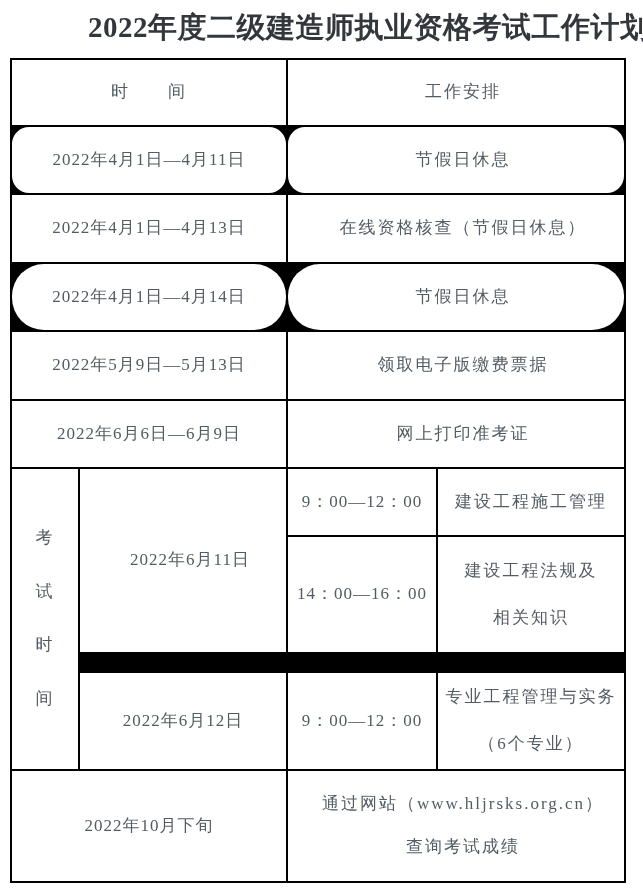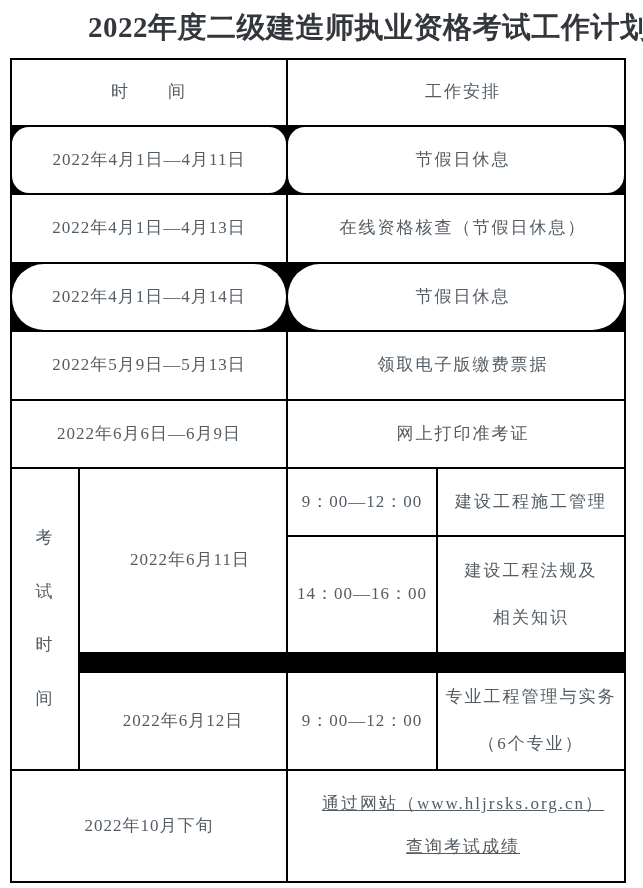--- a/index.html
+++ b/index.html
@@ -42,21 +42,21 @@
     justify-content: center;
     text-align: center;
     font-size: 17px;
     color: #545c63;
     letter-spacing: 2px;
     line-height: 1.35;
   }
   .cell.num { letter-spacing: 1px; }
   .stack { flex-direction: column; }
   .stack.g38 { gap: 24px; }
-  .stack.g42 { gap: 20px; text-decoration: underline; }
+  .stack.g42 { gap: 20px; }
   .s12 { grid-column: 1 / 3; }
   .s34 { grid-column: 3 / 5; padding-left: 14px; }
   .c2 { grid-column: 2; }
   .c3 { grid-column: 3; }
   .c4 { grid-column: 4; font-family: Liberation Serif, serif; }
   .r1 { grid-row: 1; } .r2 { grid-row: 2; border-radius: 17px; } .r3 { grid-row: 3; }
   .r4 { grid-row: 4; border-radius: 32px; } .r5 { grid-row: 5; } .r6 { grid-row: 6; }
   .r7 { grid-row: 7; } .r8 { grid-row: 8; } .r9 { grid-row: 9; margin-top: 19px; }
   .r10 { grid-row: 10; }
   .exam-label {

